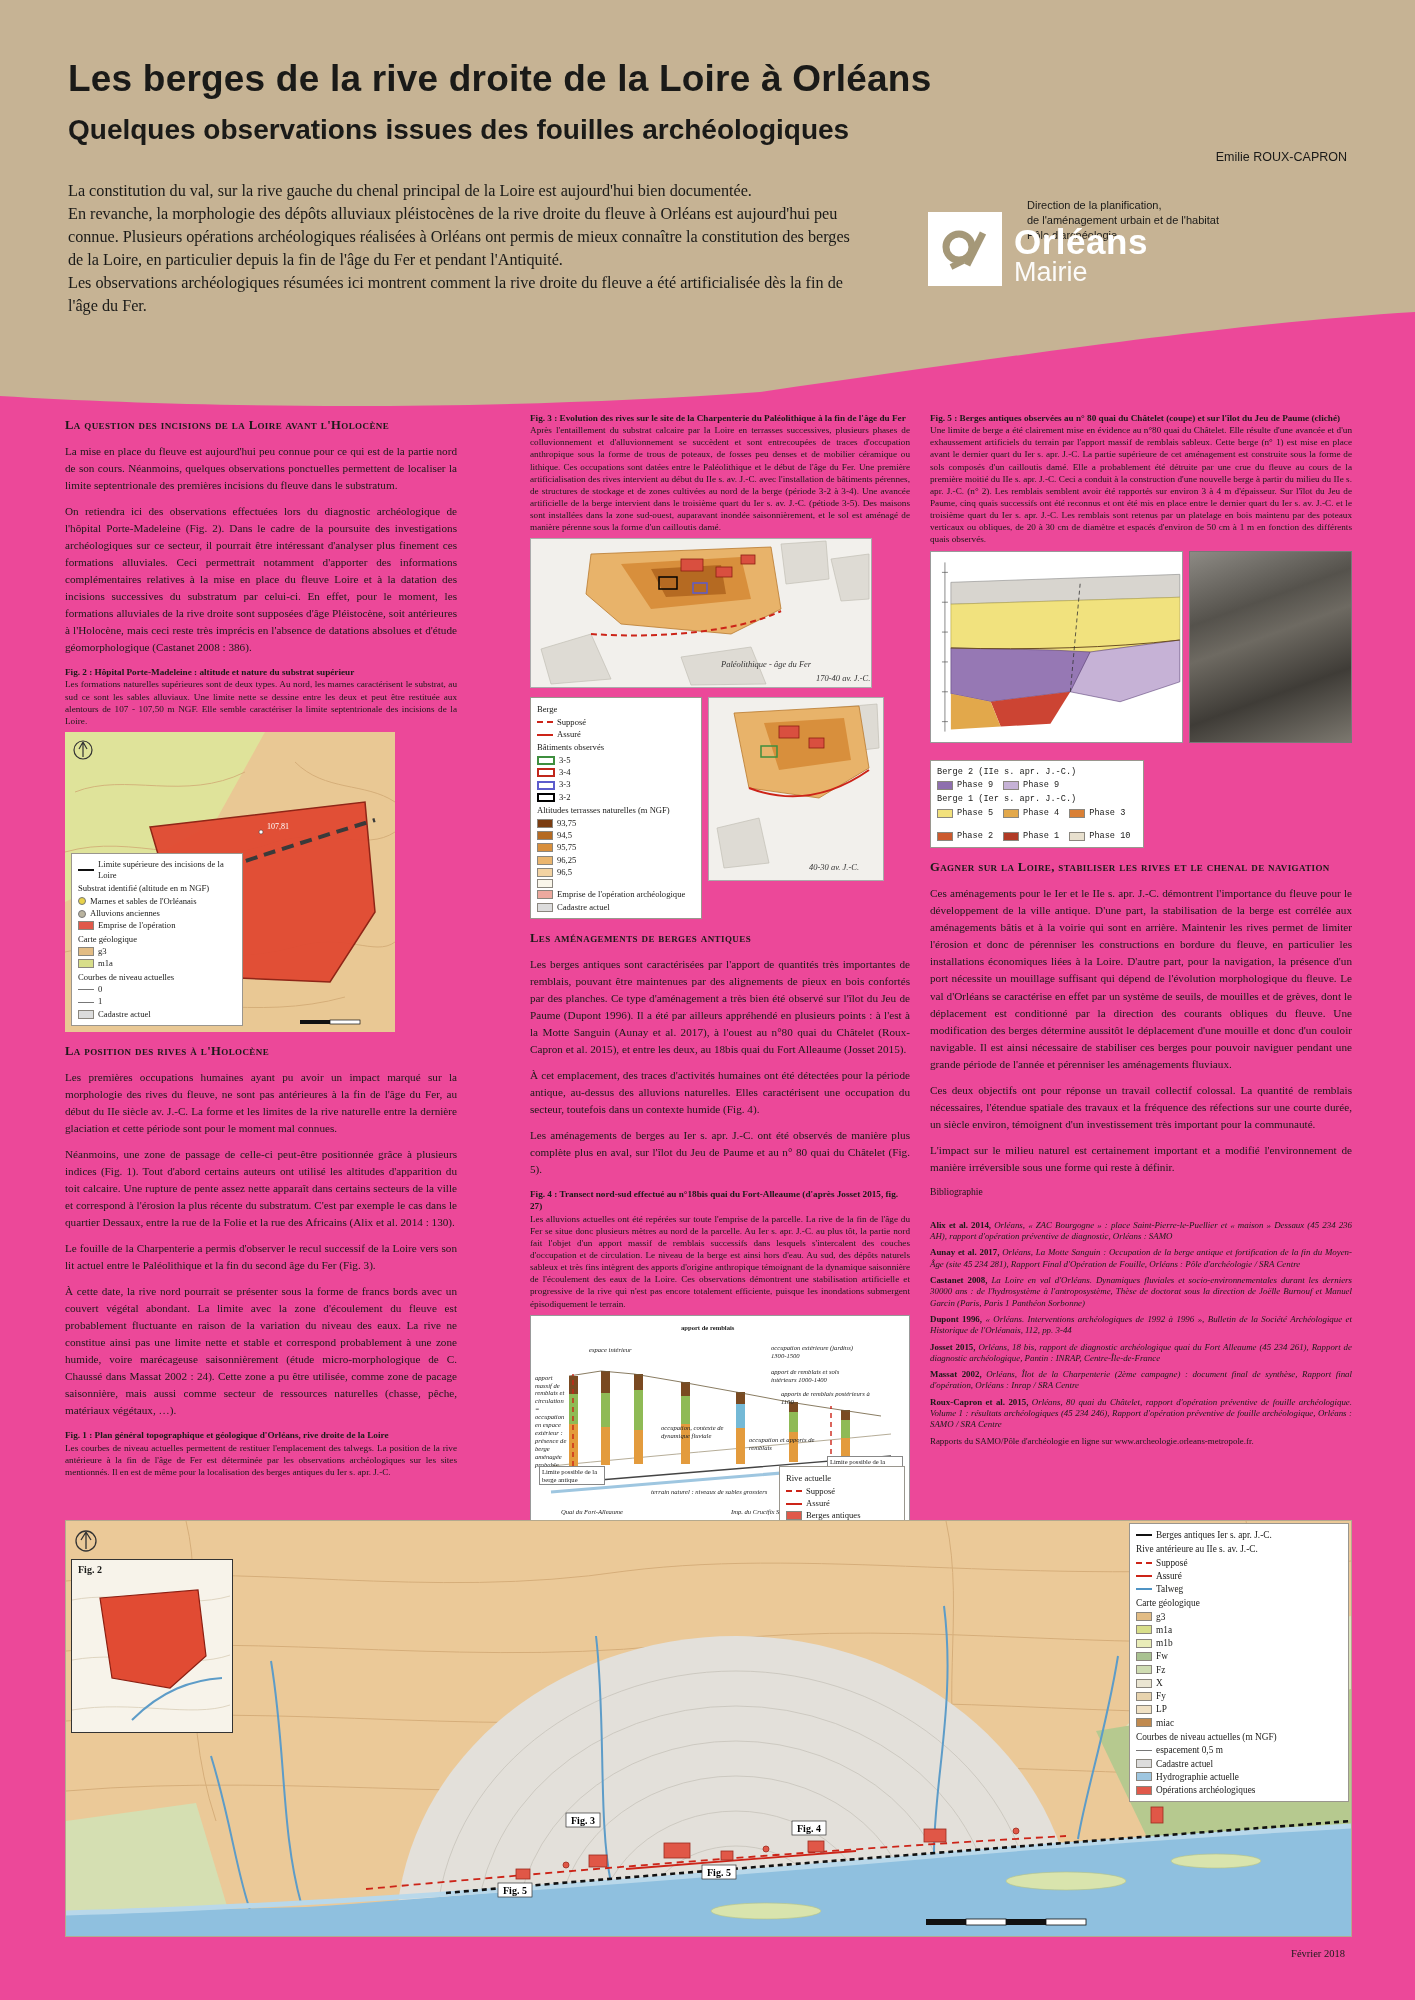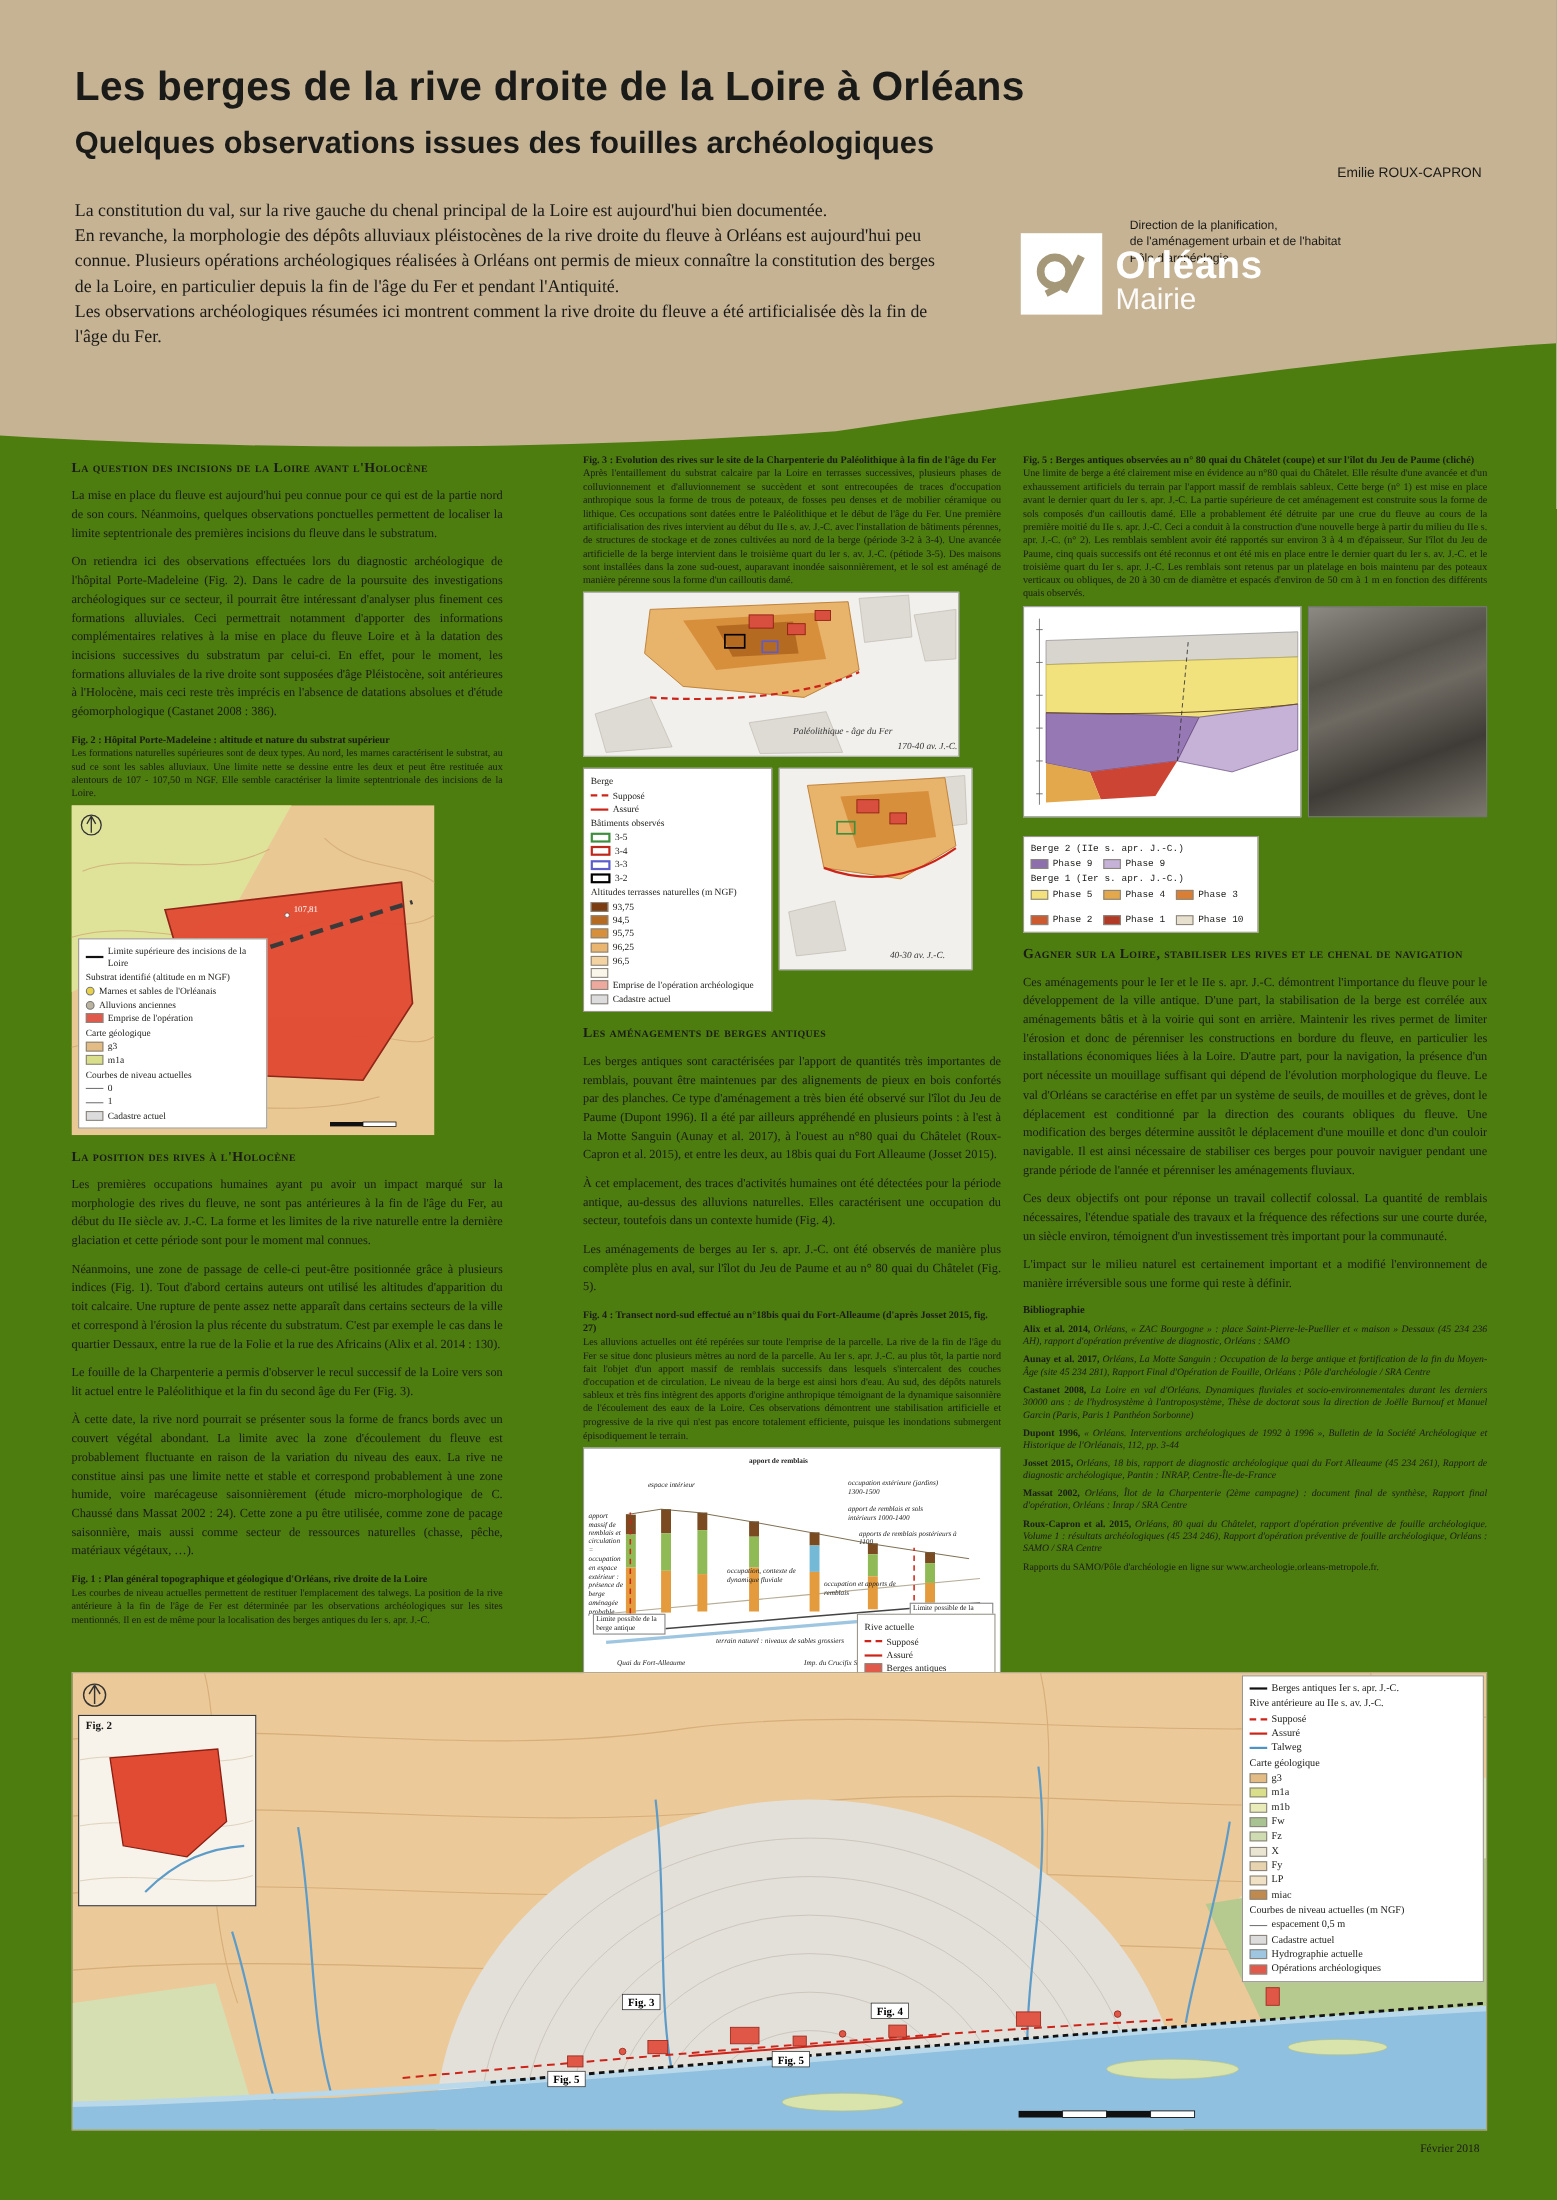--- a/index.html
+++ b/index.html
@@ -1,16 +1,16 @@
 <!DOCTYPE html>
 <html lang="fr"><head>
 <meta charset="utf-8">
 <style>
   html,body{margin:0;padding:0;background:#e8e8e6;}
-  .poster{position:relative;width:1415px;height:2000px;background:#4d7c0f;margin:0 auto;
+  .poster{position:relative;width:1415px;height:2000px;background:#ec4899;margin:0 auto;
           font-family:"Liberation Serif",serif;color:#1a1a18;overflow:hidden;}
   .top-strip{position:absolute;left:170px;top:0;width:140px;height:8px;background:#55524d;}
   .header-band{position:absolute;left:0;top:0;width:1415px;height:410px;}
   .title1{position:absolute;left:68px;top:58px;font-family:"Liberation Sans",sans-serif;
           font-weight:bold;font-size:37px;letter-spacing:.2px;}
   .title2{position:absolute;left:68px;top:114px;font-family:"Liberation Sans",sans-serif;
           font-weight:bold;font-size:28px;}
   .author{position:absolute;right:68px;top:150px;width:300px;text-align:right;
           font-family:"Liberation Sans",sans-serif;font-size:12.5px;}
   .affil{position:absolute;right:68px;top:198px;width:320px;text-align:left;
@@ -512,21 +512,21 @@
         </div>
       </div>
     </div>
 
     <h3 class="sc">Gagner sur la Loire, stabiliser les rives et le chenal de navigation</h3>
     <p>Ces aménagements pour le Ier et le IIe s. apr. J.-C. démontrent l'importance du fleuve pour le développement de la ville antique. D'une part, la stabilisation de la berge est corrélée aux aménagements bâtis et à la voirie qui sont en arrière. Maintenir les rives permet de limiter l'érosion et donc de pérenniser les constructions en bordure du fleuve, en particulier les installations économiques liées à la Loire. D'autre part, pour la navigation, la présence d'un port nécessite un mouillage suffisant qui dépend de l'évolution morphologique du fleuve. Le val d'Orléans se caractérise en effet par un système de seuils, de mouilles et de grèves, dont le déplacement est conditionné par la direction des courants obliques du fleuve. Une modification des berges détermine aussitôt le déplacement d'une mouille et donc d'un couloir navigable. Il est ainsi nécessaire de stabiliser ces berges pour pouvoir naviguer pendant une grande période de l'année et pérenniser les aménagements fluviaux.</p>
     <p>Ces deux objectifs ont pour réponse un travail collectif colossal. La quantité de remblais nécessaires, l'étendue spatiale des travaux et la fréquence des réfections sur une courte durée, un siècle environ, témoignent d'un investissement très important pour la communauté.</p>
     <p>L'impact sur le milieu naturel est certainement important et a modifié l'environnement de manière irréversible sous une forme qui reste à définir.</p>
 
     <div style="font-size:8.9px;line-height:1.27;margin-top:10px">
-      <div style="font-weight:bold;font-size:9.6px;margin-bottom:5px">Bibliographie</div>
+      <div style="font-weight:normal;font-size:9.6px;margin-bottom:22px">Bibliographie</div>
       <p style="margin:0 0 5px 0"><b>Alix et al. 2014,</b> <i>Orléans, « ZAC Bourgogne » : place Saint-Pierre-le-Puellier et « maison » Dessaux (45 234 236 AH), rapport d'opération préventive de diagnostic, Orléans : SAMO</i></p>
       <p style="margin:0 0 5px 0"><b>Aunay et al. 2017,</b> <i>Orléans, La Motte Sanguin : Occupation de la berge antique et fortification de la fin du Moyen-Âge (site 45 234 281), Rapport Final d'Opération de Fouille, Orléans : Pôle d'archéologie / SRA Centre</i></p>
       <p style="margin:0 0 5px 0"><b>Castanet 2008,</b> <i>La Loire en val d'Orléans. Dynamiques fluviales et socio-environnementales durant les derniers 30000 ans : de l'hydrosystème à l'antroposystème, Thèse de doctorat sous la direction de Joëlle Burnouf et Manuel Garcin (Paris, Paris 1 Panthéon Sorbonne)</i></p>
       <p style="margin:0 0 5px 0"><b>Dupont 1996,</b> <i>« Orléans. Interventions archéologiques de 1992 à 1996 », Bulletin de la Société Archéologique et Historique de l'Orléanais, 112, pp. 3-44</i></p>
       <p style="margin:0 0 5px 0"><b>Josset 2015,</b> <i>Orléans, 18 bis, rapport de diagnostic archéologique quai du Fort Alleaume (45 234 261), Rapport de diagnostic archéologique, Pantin : INRAP, Centre-Île-de-France</i></p>
       <p style="margin:0 0 5px 0"><b>Massat 2002,</b> <i>Orléans, Îlot de la Charpenterie (2ème campagne) : document final de synthèse, Rapport final d'opération, Orléans : Inrap / SRA Centre</i></p>
       <p style="margin:0 0 5px 0"><b>Roux-Capron et al. 2015,</b> <i>Orléans, 80 quai du Châtelet, rapport d'opération préventive de fouille archéologique. Volume 1 : résultats archéologiques (45 234 246), Rapport d'opération préventive de fouille archéologique, Orléans : SAMO / SRA Centre</i></p>
       <p style="margin:4px 0 0 0">Rapports du SAMO/Pôle d'archéologie en ligne sur www.archeologie.orleans-metropole.fr.</p>
     </div>
   </div>

